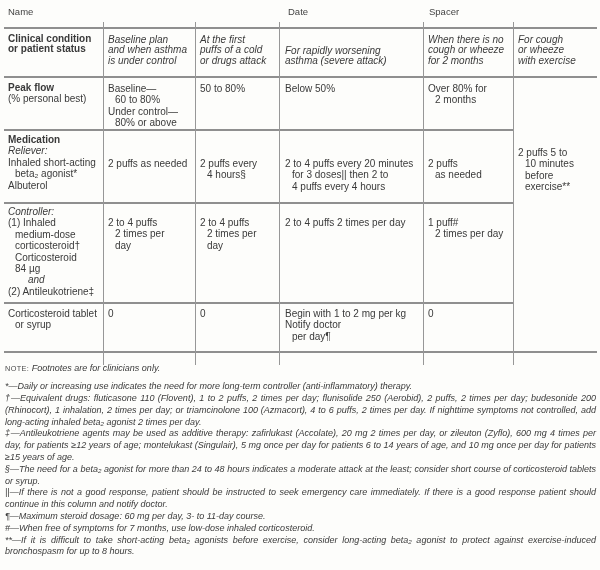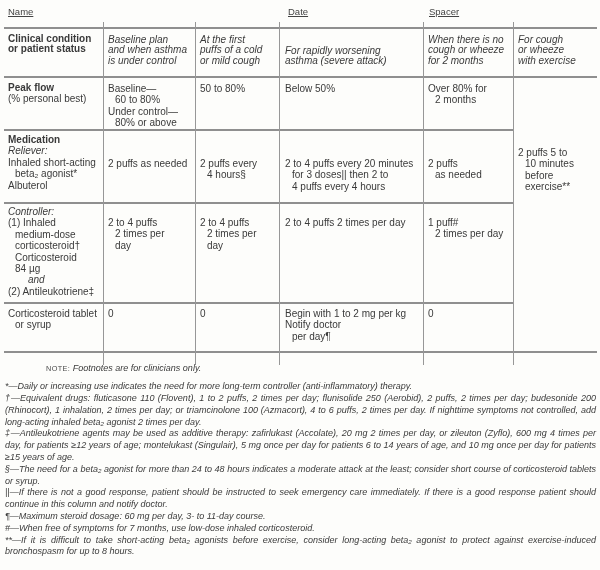--- a/index.html
+++ b/index.html
@@ -7,40 +7,40 @@
     width:600px;height:570px;
     background:#fdfdfb;
     font-family:"Liberation Sans","DejaVu Sans",sans-serif;
     color:#3a3a3a;
     position:relative;
     overflow:hidden;
   }
   .page{position:absolute;top:0;left:0;width:600px;height:570px;}
 
   
-  .form-label{position:absolute;top:6px;font-size:9.5px;color:#444;text-decoration:underline;}
+  .form-label{position:absolute;top:6px;font-size:9.5px;color:#444;}
 
   
   .hline{position:absolute;height:1.5px;background:#8f8f8f;}
   .vline{position:absolute;width:1px;background:#979797;}
 
   
   .cell{position:absolute;font-size:10px;line-height:11.4px;color:#3a3a3a;}
   .hdr{line-height:10.3px;}
   .ln{white-space:nowrap;}
   .b{font-weight:bold;}
   .i{font-style:italic;}
   .in1{margin-left:7px;}
   .in2{margin-left:20px;}
 
   
   .footnotes{position:absolute;left:5px;top:363px;width:591px;
     font-size:9px;line-height:11.8px;font-style:italic;color:#3a3a3a;}
   .footnotes p{margin:0;text-align:justify;}
-  p.note-line{margin-bottom:6.5px;text-align:left;margin-left:41px;}
+  p.note-line{margin-bottom:6.5px;text-align:left;}
   .note-caps{font-style:normal;font-size:7.3px;letter-spacing:.4px;color:#4a4a4a;}
 </style>
 </head>
 <body>
 
 <div class="page">
 
   <span class="form-label" style="left:8px">Name</span>
   <span class="form-label" style="left:288px">Date</span>
   <span class="form-label" style="left:429px">Spacer</span>
@@ -63,21 +63,21 @@
     <div class="ln b">or patient status</div>
   </div>
   <div class="cell hdr i" style="left:108px;top:35px;width:84px">
     <div class="ln">Baseline plan</div>
     <div class="ln">and when asthma</div>
     <div class="ln">is under control</div>
   </div>
   <div class="cell hdr i" style="left:200px;top:35px;width:76px">
     <div class="ln">At the first</div>
     <div class="ln">puffs of a cold</div>
-    <div class="ln">or mild cough</div>
+    <div class="ln">or drugs attack</div>
   </div>
   <div class="cell hdr i" style="left:285px;top:46px;width:135px">
     <div class="ln">For rapidly worsening</div>
     <div class="ln">asthma (severe attack)</div>
   </div>
   <div class="cell hdr i" style="left:428px;top:35px;width:82px">
     <div class="ln">When there is no</div>
     <div class="ln">cough or wheeze</div>
     <div class="ln">for 2 months</div>
   </div>

